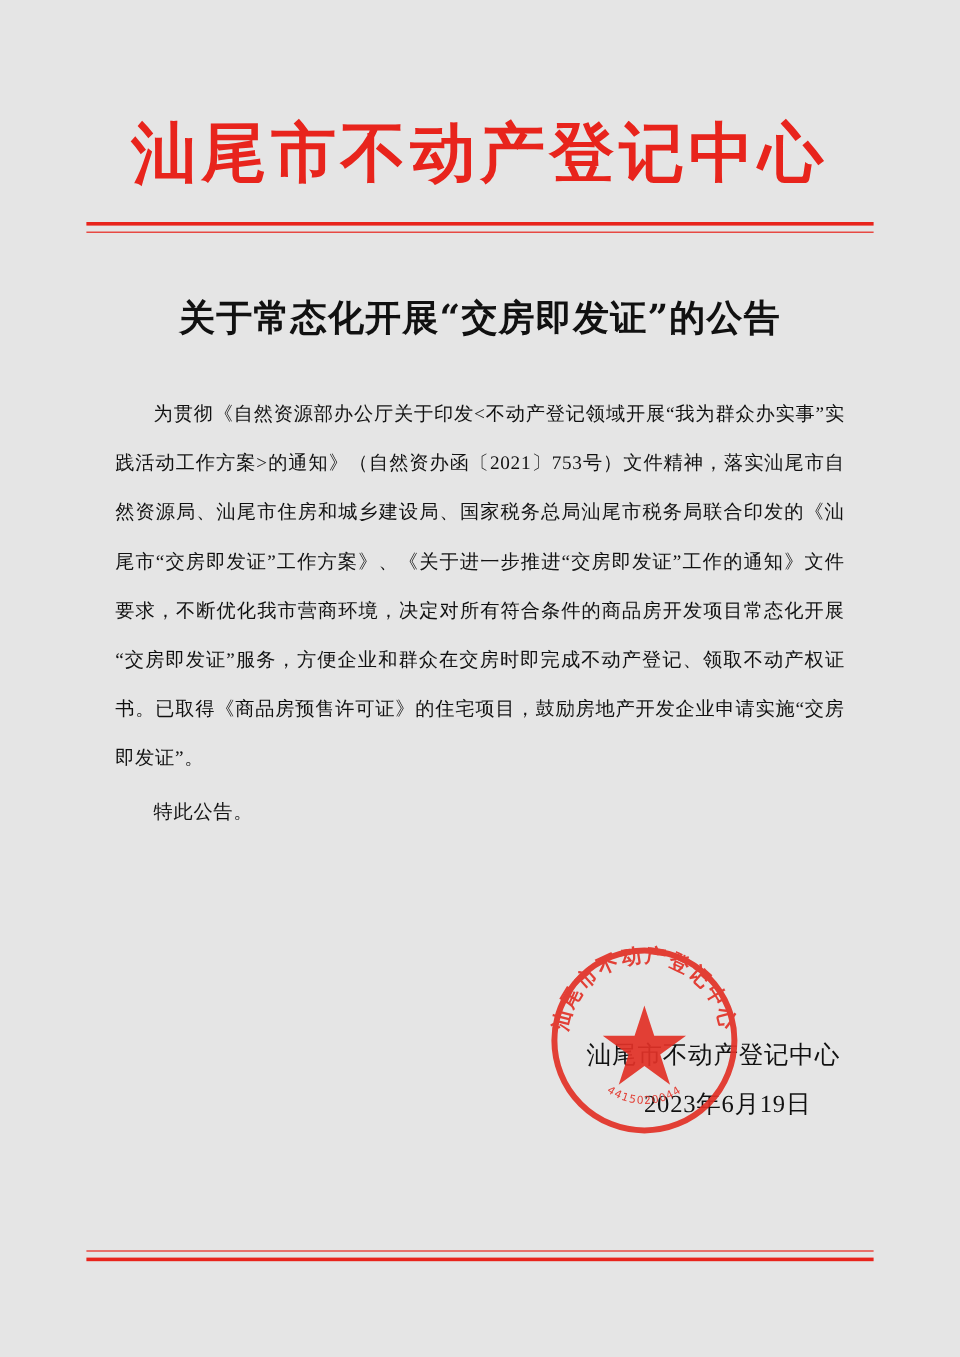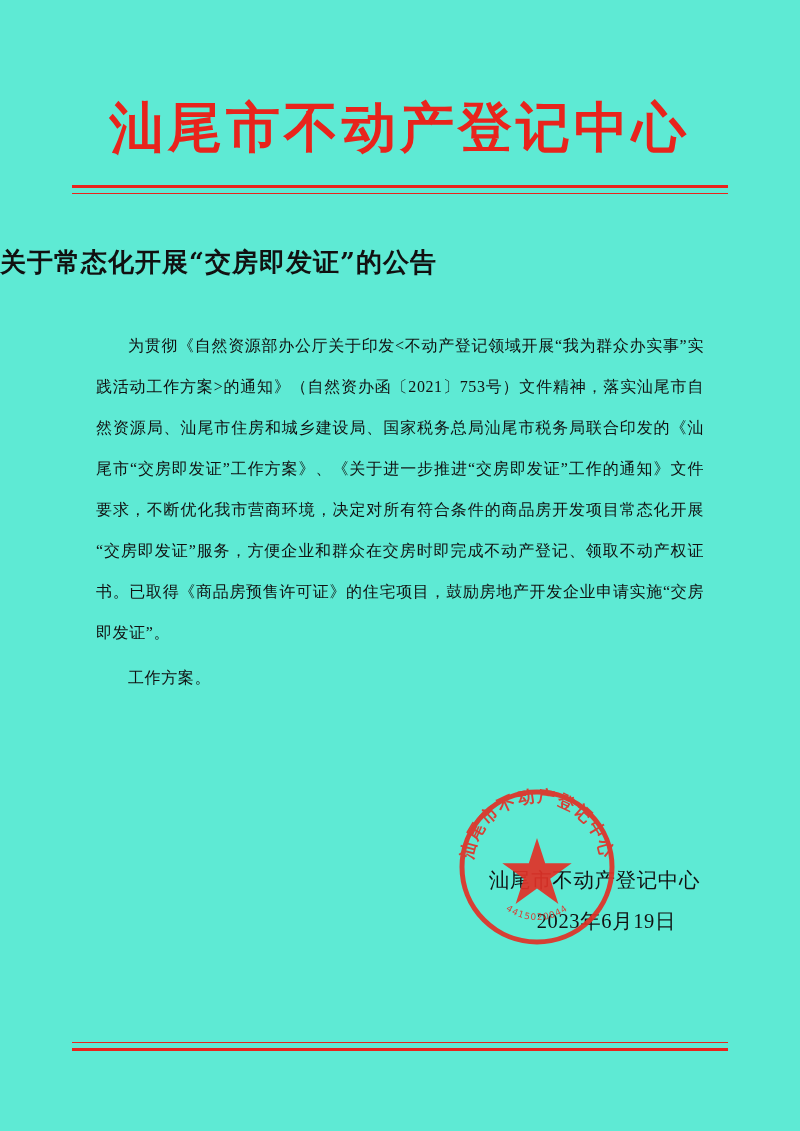--- a/index.html
+++ b/index.html
@@ -12,21 +12,21 @@
     height: 1131px;
     position: relative;
     font-family: "Liberation Serif", "DejaVu Serif", serif;
     color: #1a1a1a;
     overflow: hidden;
   }
 
   .page {
     position: absolute;
     inset: 0;
-    background: #5eead4;
+    background: #e5e5e5;
   }
 
   
   .letterhead {
     position: absolute;
     top: 96px;
     left: 0;
     width: 100%;
     text-align: center;
   }
@@ -59,23 +59,24 @@
 
   .rule-bot-thin  { top: 1042px; }
   .rule-bot-thick { top: 1048px; }
 
   
   .doc-title {
     position: absolute;
     top: 245px;
     left: 0;
     width: 100%;
+    text-align: center;
     font-family: "DejaVu Serif", "Liberation Serif", serif;
     font-weight: 700;
-    font-size: 26px;
+    font-size: 30px;
     letter-spacing: 1px;
     color: #111;
   }
 
   
   .doc-body {
     position: absolute;
     top: 325px;
     left: 96px;
     width: 608px;
@@ -143,21 +144,21 @@
     <div class="letterhead-title">汕尾市不动产登记中心</div>
   </div>
 
   <div class="rule-thick rule-top-thick"></div>
   <div class="rule-thin rule-top-thin"></div>
 
   <div class="doc-title">关于常态化开展“交房即发证”的公告</div>
 
   <div class="doc-body">
     <p>为贯彻《自然资源部办公厅关于印发&lt;不动产登记领域开展“我为群众办实事”实践活动工作方案&gt;的通知》（自然资办函〔2021〕753号）文件精神，落实汕尾市自然资源局、汕尾市住房和城乡建设局、国家税务总局汕尾市税务局联合印发的《汕尾市“交房即发证”工作方案》、《关于进一步推进“交房即发证”工作的通知》文件要求，不断优化我市营商环境，决定对所有符合条件的商品房开发项目常态化开展“交房即发证”服务，方便企业和群众在交房时即完成不动产登记、领取不动产权证书。已取得《商品房预售许可证》的住宅项目，鼓励房地产开发企业申请实施“交房即发证”。</p>
-    <p>工作方案。</p>
+    <p>特此公告。</p>
   </div>
 
   <div class="signature">
     <span class="sign-org">汕尾市不动产登记中心</span>
     <span class="sign-date">2023年6月19日</span>
   </div>
 
   <div class="seal">
     <svg width="178" height="178" viewBox="0 0 178 178" xmlns="http://www.w3.org/2000/svg" aria-hidden="true">
       <defs>

